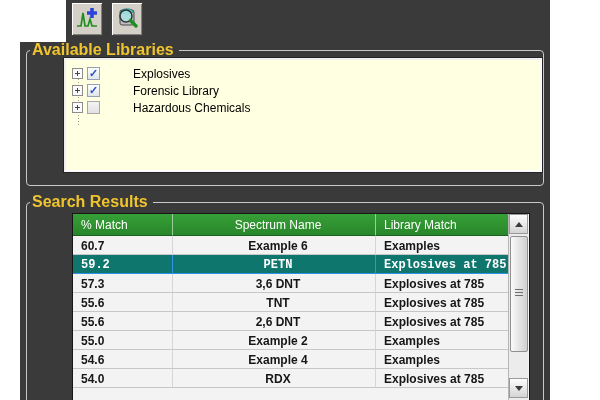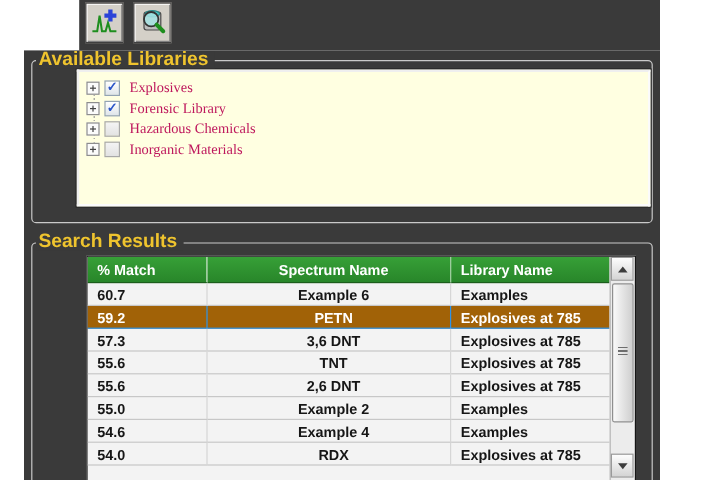--- a/index.html
+++ b/index.html
@@ -65,47 +65,48 @@
   .plus-box::before{left:2px;top:4px;width:5px;height:1px;}
   .plus-box::after{left:4px;top:2px;width:1px;height:5px;}
   .tree-check{
     width:13px;height:13px;box-sizing:border-box;margin-right:8px;flex:0 0 auto;
     background:linear-gradient(#ffffff,#dfe5ea);border:1px solid #93a3b3;
     display:flex;align-items:center;justify-content:center;
     font-size:11px;font-weight:bold;color:#2a54c8;line-height:11px;cursor:pointer;
   }
   .tree-check.unchecked{background:linear-gradient(#f4f4f4,#e2e2e2);border-color:#a8a8a8;color:transparent;}
   .tree-label{
-    font-family:Liberation Serif, serif;font-size:12px;color:#be185d;
+    font-family:Liberation Sans, sans-serif;font-size:12px;color:#000000;
     white-space:pre;
+    margin-left:25px;
   }
   
   .tablebox{
     position:absolute;left:52px;top:171px;width:456px;height:186px;
     border:1px solid #161616;background:#f3f3f3;display:flex;overflow:hidden;
     box-sizing:content-box;
   }
   .tbl-main{width:435px;flex:0 0 auto;}
   .tbl-header{display:flex;height:22px;}
   .th{
     background:linear-gradient(#37a037,#28862a);
-    color:#ffffff;font-size:12px;font-weight:bold;line-height:22px;
+    color:#ffffff;font-size:12px;font-weight:normal;line-height:22px;
     padding-left:8px;box-sizing:border-box;
     border-right:1px solid #9ccc9c;border-bottom:1px solid #1c5e1c;
     white-space:nowrap;overflow:hidden;cursor:pointer;
   }
   .tbl-row{display:flex;height:19px;background:#f3f3f3;cursor:pointer;}
   .td{
     font-size:12px;font-weight:bold;color:#161616;line-height:21.5px;
     padding-left:8px;box-sizing:border-box;
     border-right:1px solid #d6d6d6;border-bottom:1px solid #c7c7c7;
     white-space:nowrap;overflow:hidden;
   }
   .c0{width:100px;} .c1{width:203px;text-align:center;} .c2{width:132px;border-right:none;}
-  .tbl-row.selected{background:#a16207;}
+  .tbl-row.selected{background:#0f766e;font-family:Liberation Mono, monospace;}
   .tbl-row.selected .td{color:#ffffff;border-right-color:#2d93e8;border-bottom-color:#2d93e8;}
   
   .vscroll{
     width:20px;flex:0 0 auto;background:#ececec;position:relative;
     border-left:1px solid #b5b5b5;box-sizing:border-box;
   }
   .sb-btn{
     position:absolute;left:0;width:19px;height:20px;
     background:linear-gradient(#fdfdfd,#d4d4d4);border:1px solid #9a9a9a;
     box-sizing:border-box;display:flex;align-items:center;justify-content:center;
@@ -167,37 +168,32 @@
         <div class="tree-item">
           <span class="plus-box"></span>
           <span class="tree-check">✓</span>
           <span class="tree-label">Forensic Library</span>
         </div>
         <div class="tree-item">
           <span class="plus-box"></span>
           <span class="tree-check unchecked"></span>
           <span class="tree-label">Hazardous Chemicals</span>
         </div>
-        <div class="tree-item">
-          <span class="plus-box"></span>
-          <span class="tree-check unchecked"></span>
-          <span class="tree-label">Inorganic Materials</span>
-        </div>
       </div>
   </div>
 
   <span class="group-label label2">Search Results</span>
   <div class="groupbox group2"></div>
 
   <div class="tablebox">
     <div class="tbl-main">
       <div class="tbl-header" id="tbl-header">
           <div class="th c0">% Match</div>
           <div class="th c1">Spectrum Name</div>
-          <div class="th c2">Library Name</div>
+          <div class="th c2">Library Match</div>
         </div>
       <div id="tbl-rows">
           <div class="tbl-row">
             <div class="td c0">60.7</div>
             <div class="td c1">Example 6</div>
             <div class="td c2">Examples</div>
           </div>
           <div class="tbl-row selected">
             <div class="td c0">59.2</div>
             <div class="td c1">PETN</div>

